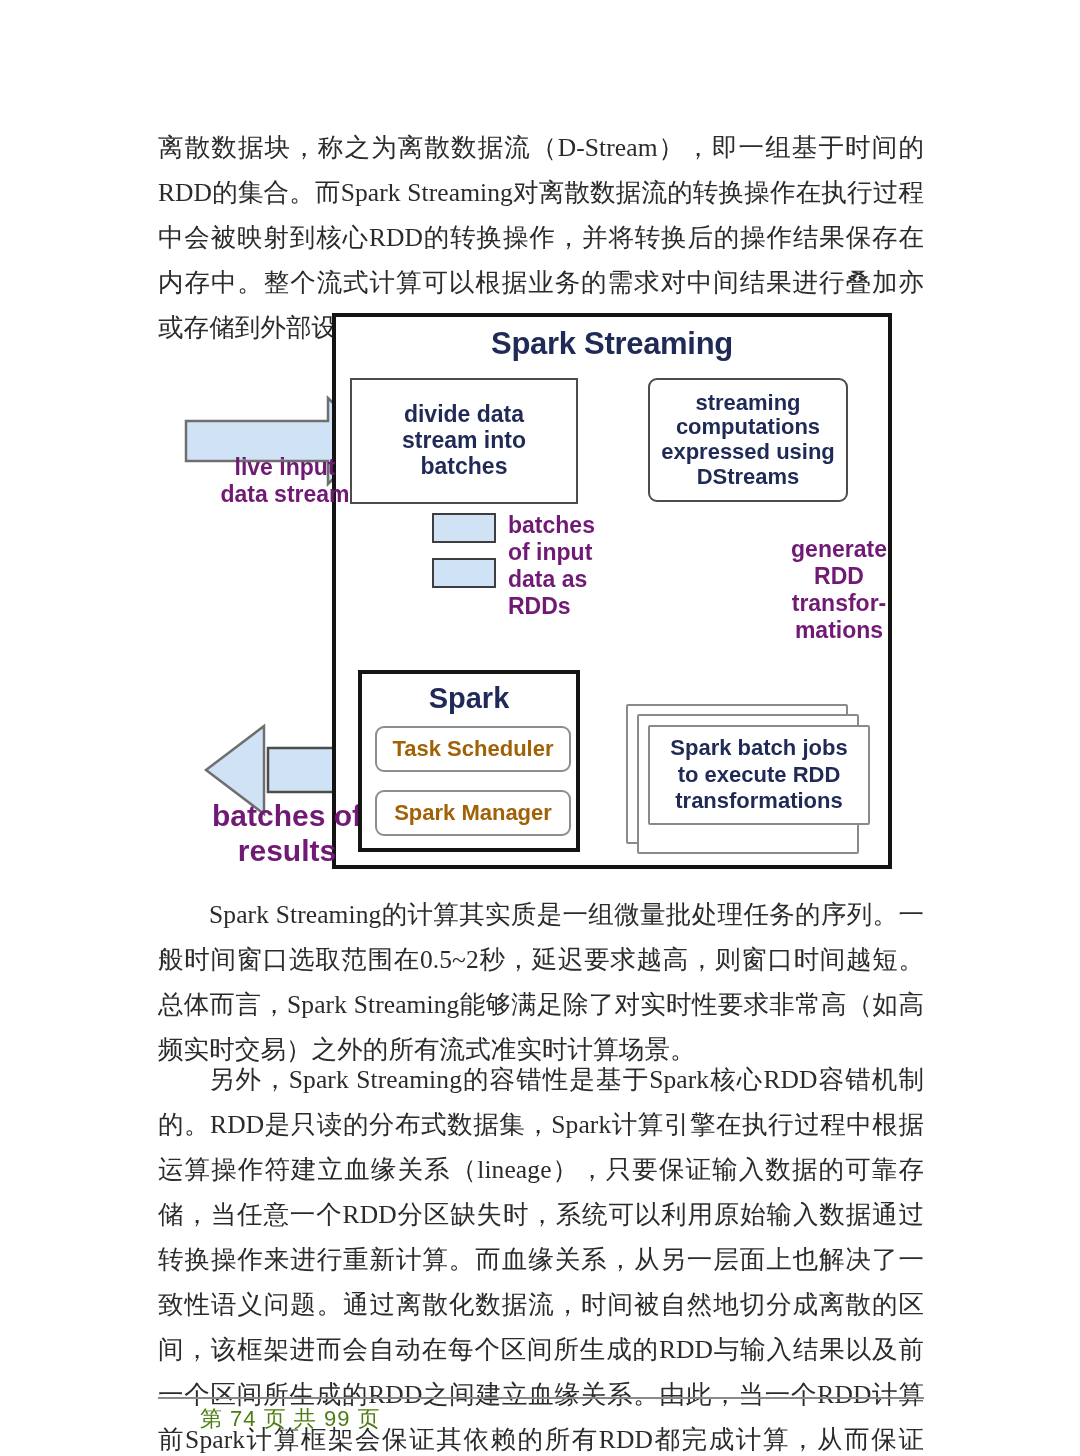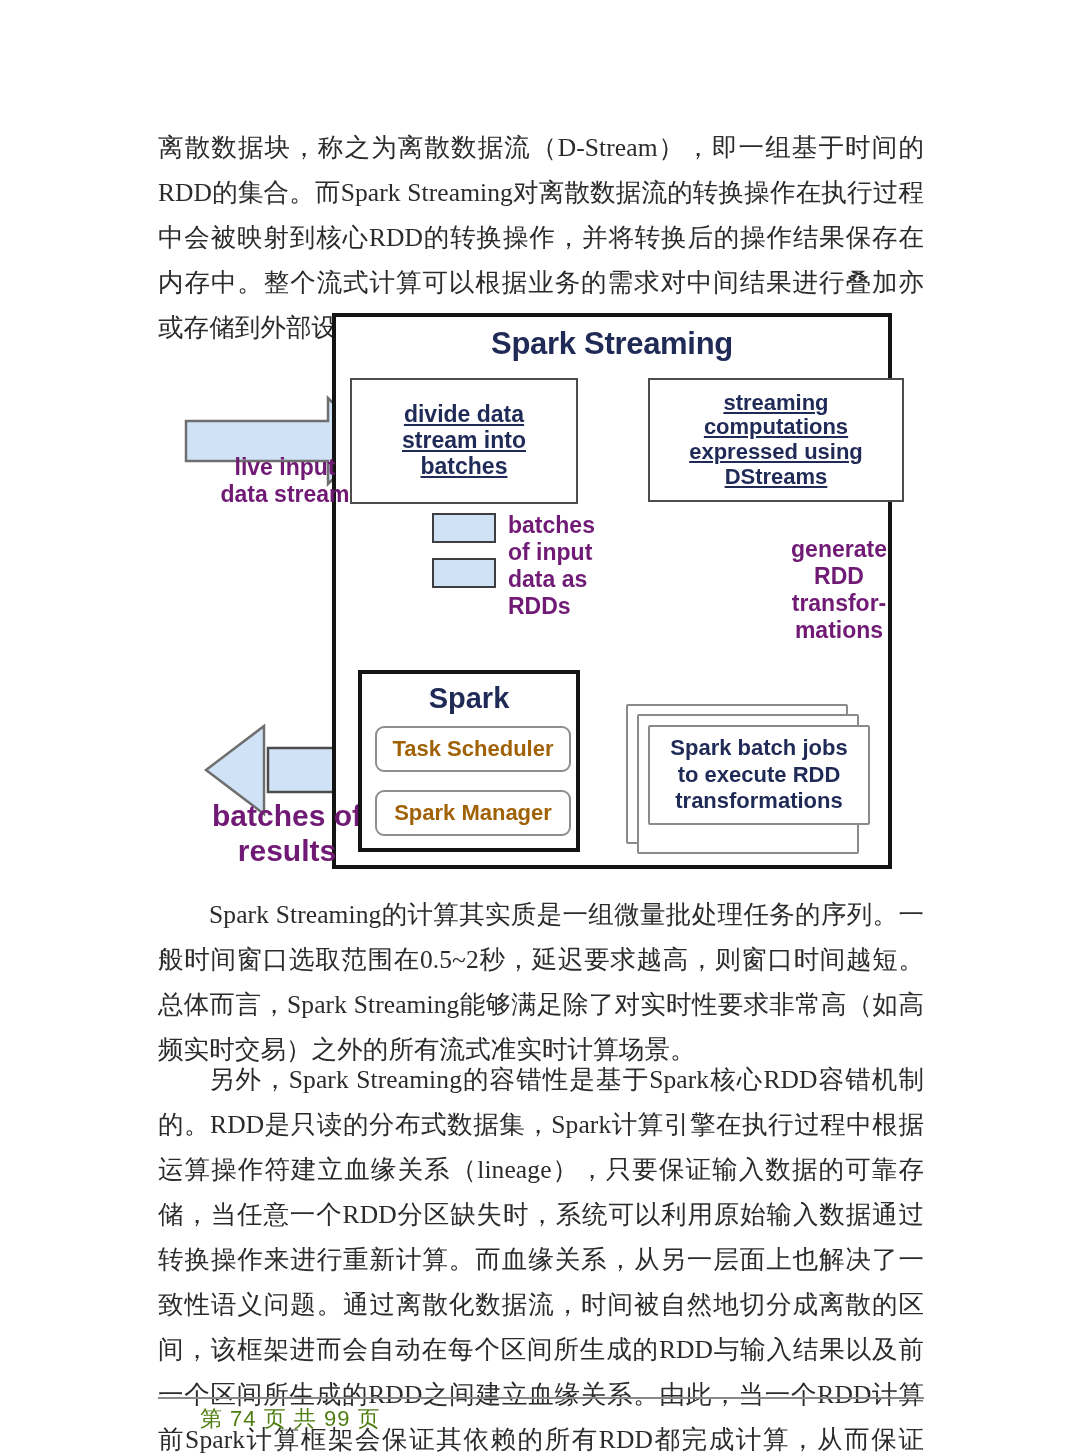--- a/index.html
+++ b/index.html
@@ -74,30 +74,30 @@
     background: #ffffff;
     border: 2.5px solid #4c4c4c;
     font-family: "Liberation Sans", sans-serif;
     font-weight: bold;
     color: #1f2a56;
     display: flex;
     align-items: center;
     justify-content: center;
     text-align: center;
     line-height: 1.12;
-    text-decoration: underline;
   }
 
   #box-divide {
     left: 190px; top: 78px; width: 228px; height: 126px;
     font-size: 23px;
   }
   #box-streaming {
-    left: 488px; top: 78px; width: 256px; height: 124px;
+    left: 488px; top: 78px; width: 200px; height: 124px;
     font-size: 22px;
+    border-radius: 9px;
   }
 
   
   .rdd-chip {
     position: absolute;
     box-sizing: border-box;
     width: 64px; height: 30px;
     background: #cfe2f6;
     border: 2.5px solid #3e3e3e;
     left: 272px;

